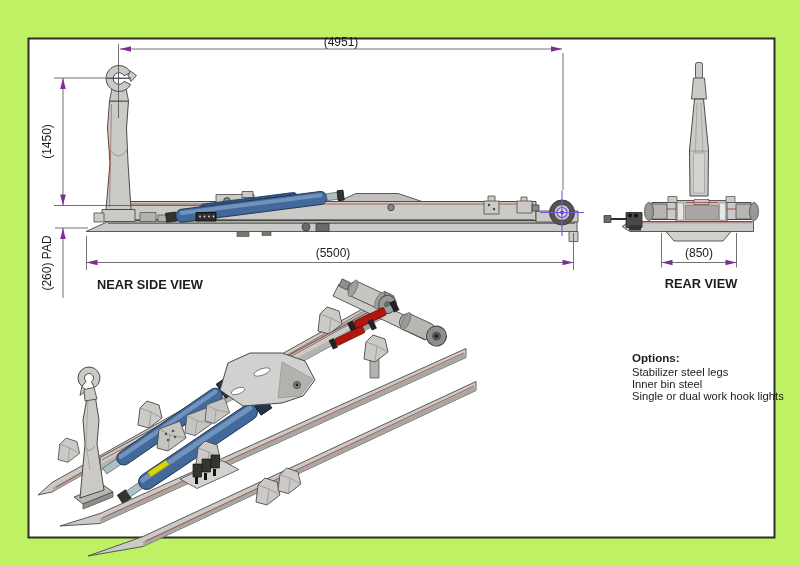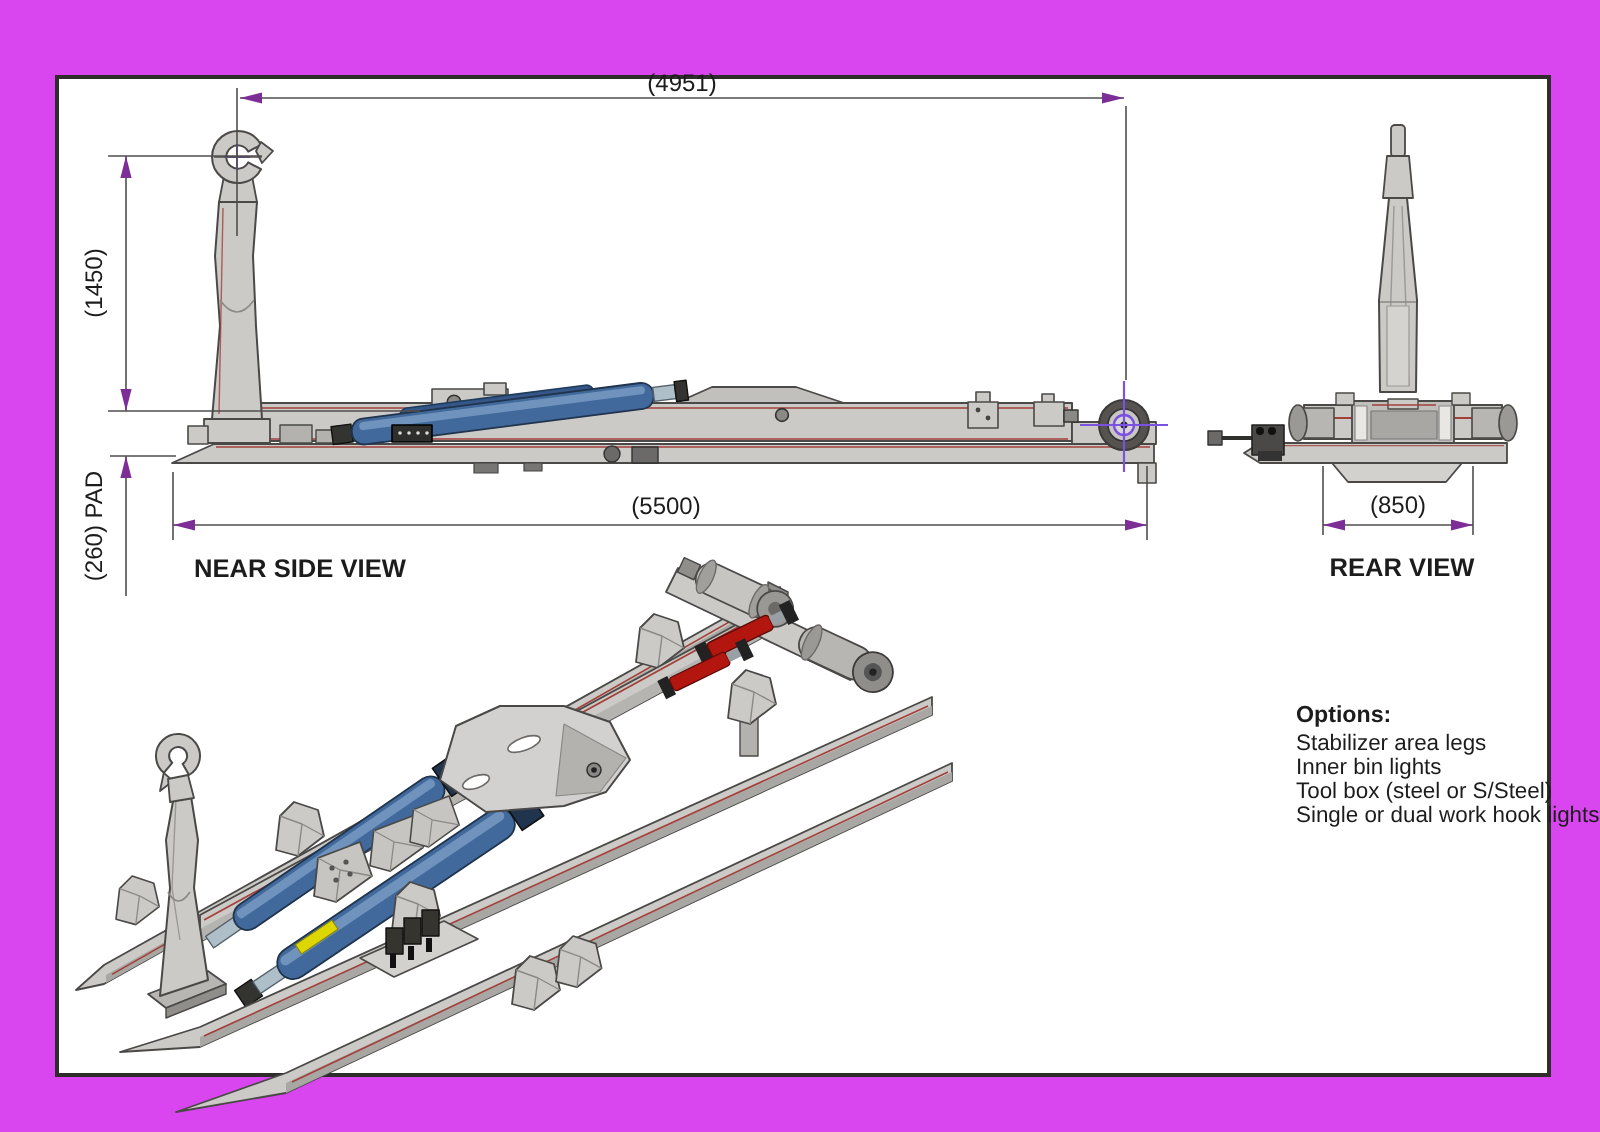--- a/index.html
+++ b/index.html
@@ -1,21 +1,21 @@
 <!DOCTYPE html>
 <html style="--body: #cbcac7; --body-light: #dcdbd8; --body-shade: #b3b2af; --body-dark: #989794; --outline: #4a4947; --cyl-blue: #41699b; --cyl-blue-dark: #20344d; --rod-silver: #aebfc9; --accent-red: #a3403a; --bright-red: #b3150f; --dim-line: #4f4e4c; --dim-arrow: #7c2d96; --crosshair: #7b51e0; --label-yellow: #ddd600; --text: #1c1c1c; --frame: #2e2d2b;"><head>
 <meta charset="utf-8">
 <style>
   html,body{margin:0;padding:0;background:#fff;}
-  #page{position:relative;width:800px;height:566px;background:#d946ef;overflow:hidden;
+  #page{position:relative;width:800px;height:566px;background:#bef264;overflow:hidden;
         font-family:"Liberation Sans",sans-serif;}
   svg{position:absolute;left:0;top:0;}
   .viewlabel{font-weight:bold;font-size:12.8px;fill:var(--text);}
   .dimtext{font-size:12px;fill:var(--text);}
-  #options{position:absolute;left:632px;top:352px;color:var(--text);margin-left:16px;}
+  #options{position:absolute;left:632px;top:352px;color:var(--text);}
   #options .title{font-weight:bold;font-size:11.6px;line-height:12px;margin-bottom:2px;}
   #options .opt{font-size:11.2px;line-height:12px;}
 </style>
 </head>
 <body>
 
 <div id="page">
 <svg width="800" height="566" viewBox="0 0 800 566">
   <defs>
     <path id="arr" d="M0,0 L-11,-2.8 L-11,2.8 Z"></path>
@@ -275,18 +275,17 @@
     <text class="dimtext" text-anchor="middle" transform="translate(51,263) rotate(-90)">(260) PAD</text>
     <text class="dimtext" x="333" y="257" text-anchor="middle">(5500)</text>
     <text class="dimtext" x="699" y="256.5" text-anchor="middle">(850)</text>
     <text class="viewlabel" x="97" y="288.5">NEAR SIDE VIEW</text>
     <text class="viewlabel" x="701" y="288" text-anchor="middle">REAR VIEW</text>
   </g>
 </svg>
 
 <div id="options">
   <div class="title">Options:</div>
-  <div class="opt">Stabilizer area legs</div>
-  <div class="opt">Inner bin lights</div>
-  <div class="opt">Tool box (steel or S/Steel)</div>
+  <div class="opt">Stabilizer steel legs</div>
+  <div class="opt">Inner bin steel</div>
   <div class="opt">Single or dual work hook lights</div>
 </div>
 </div>
 
 </body></html>

